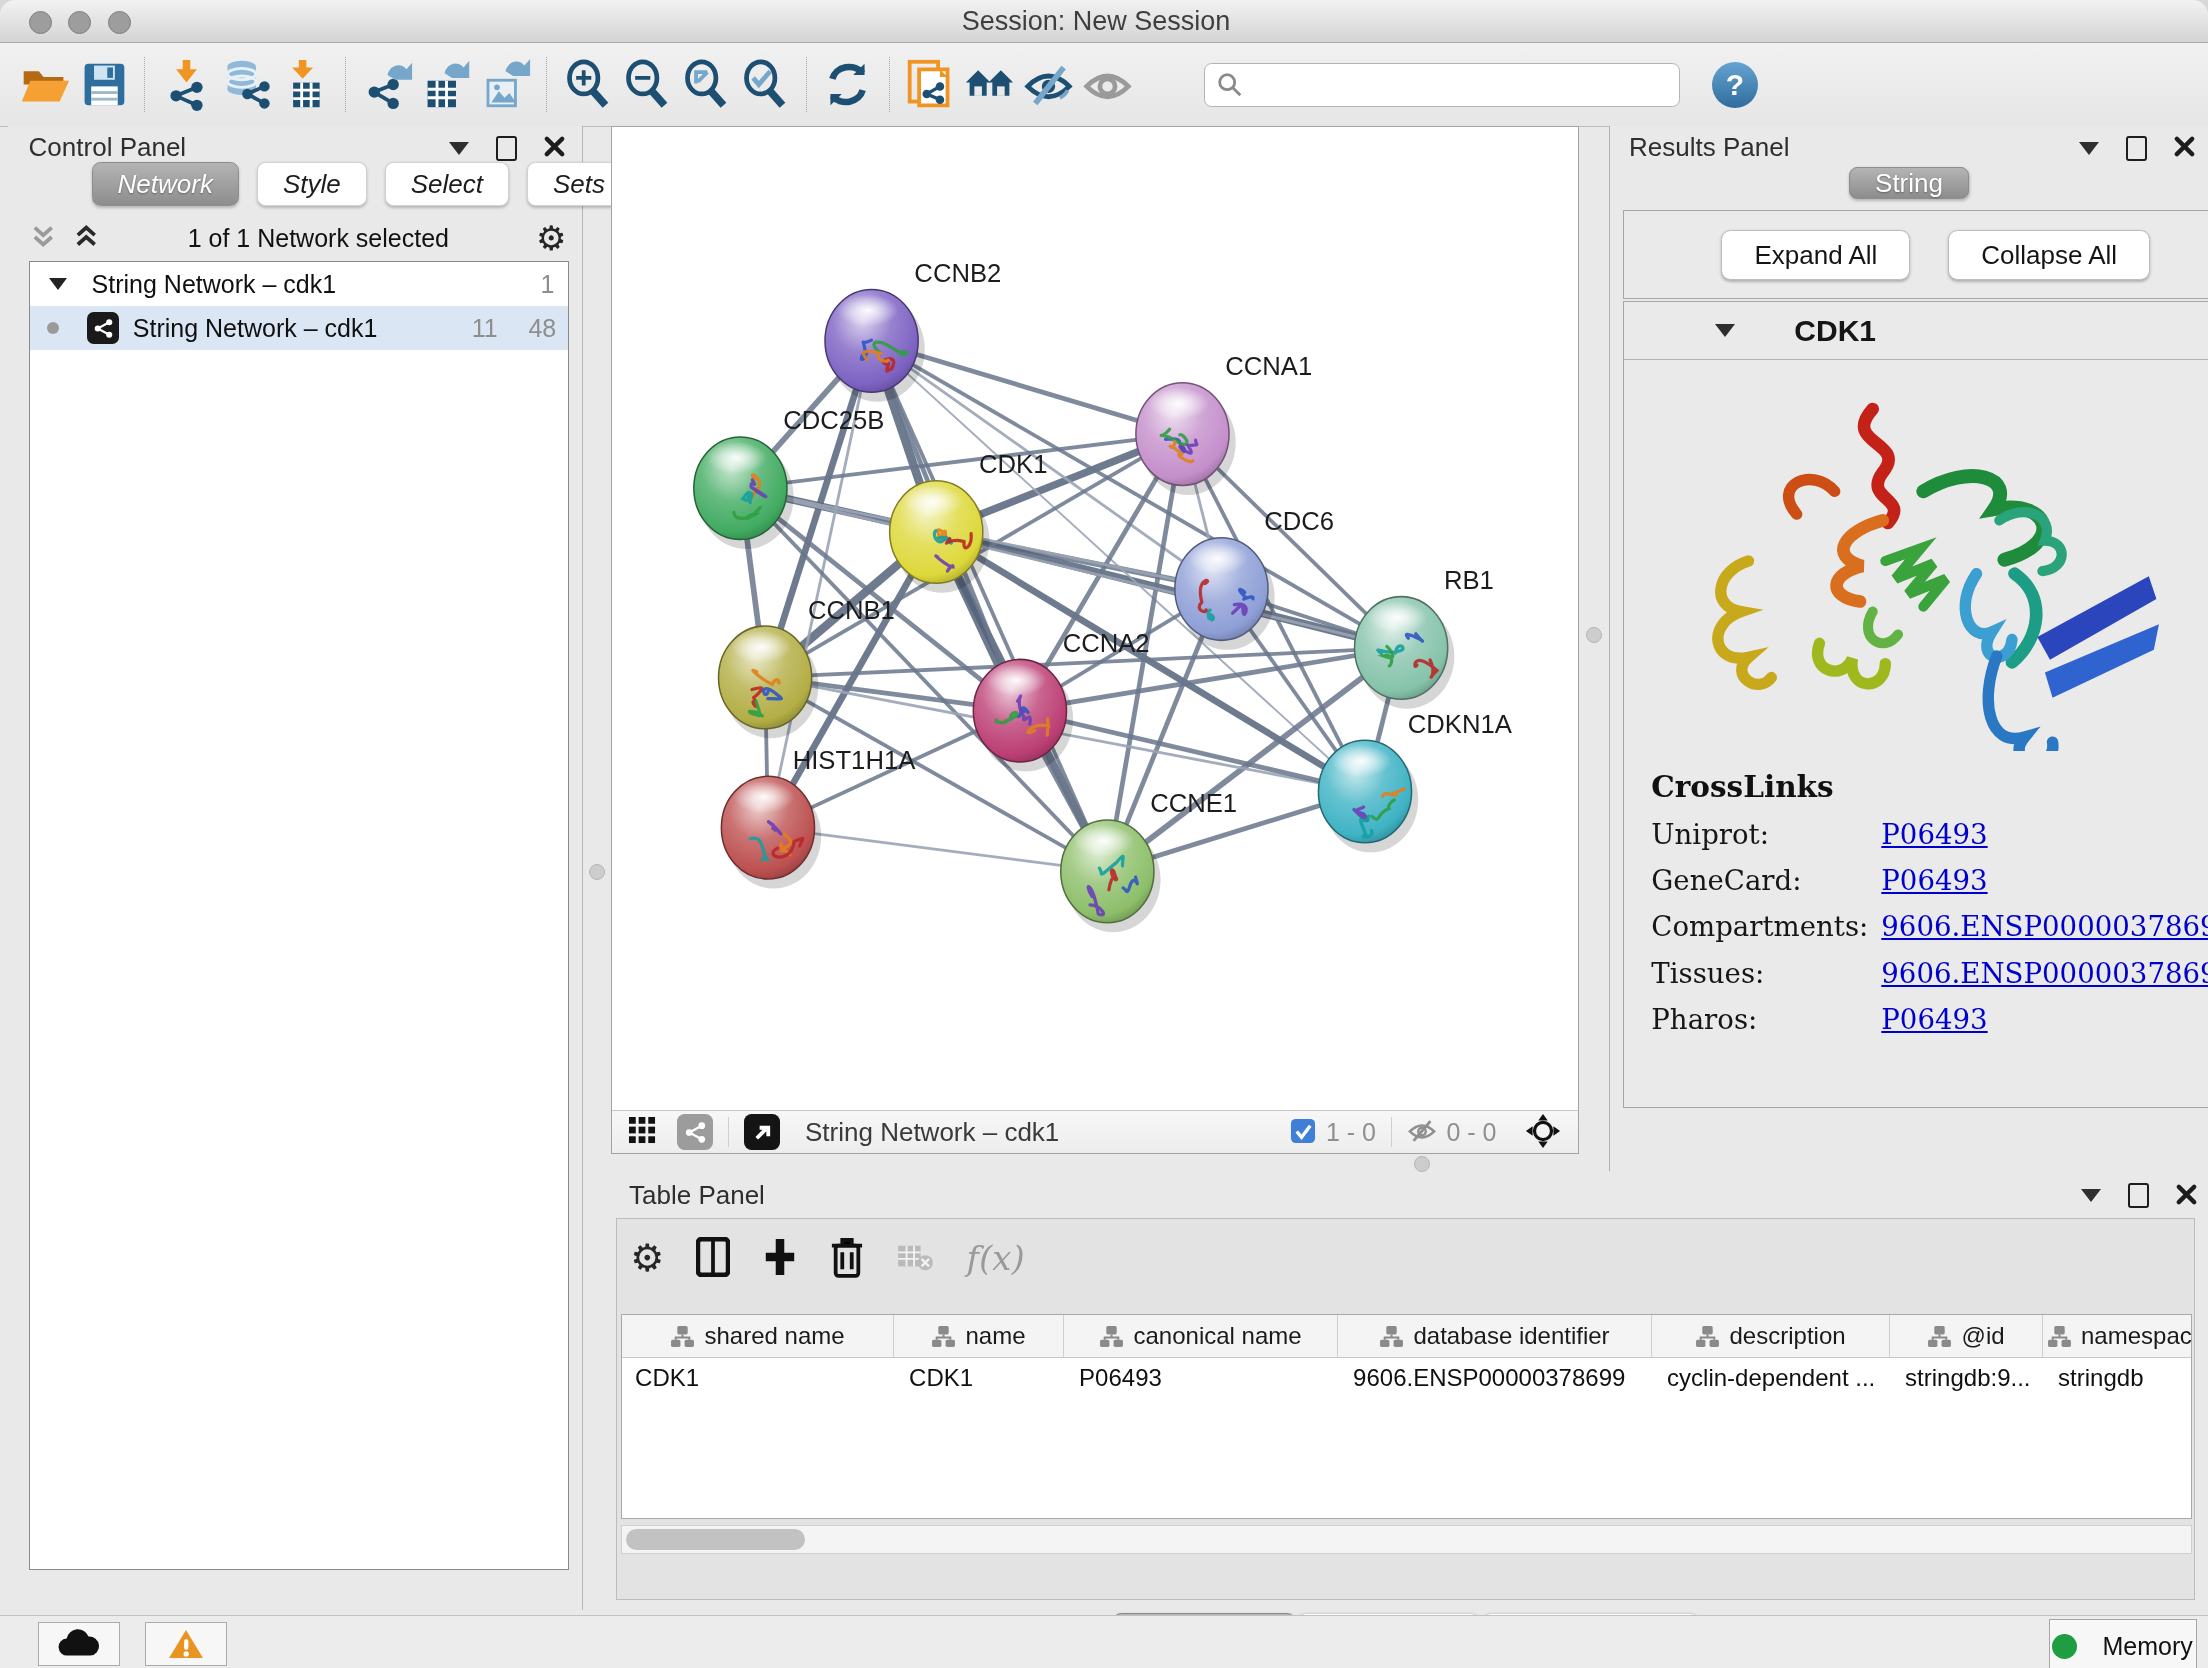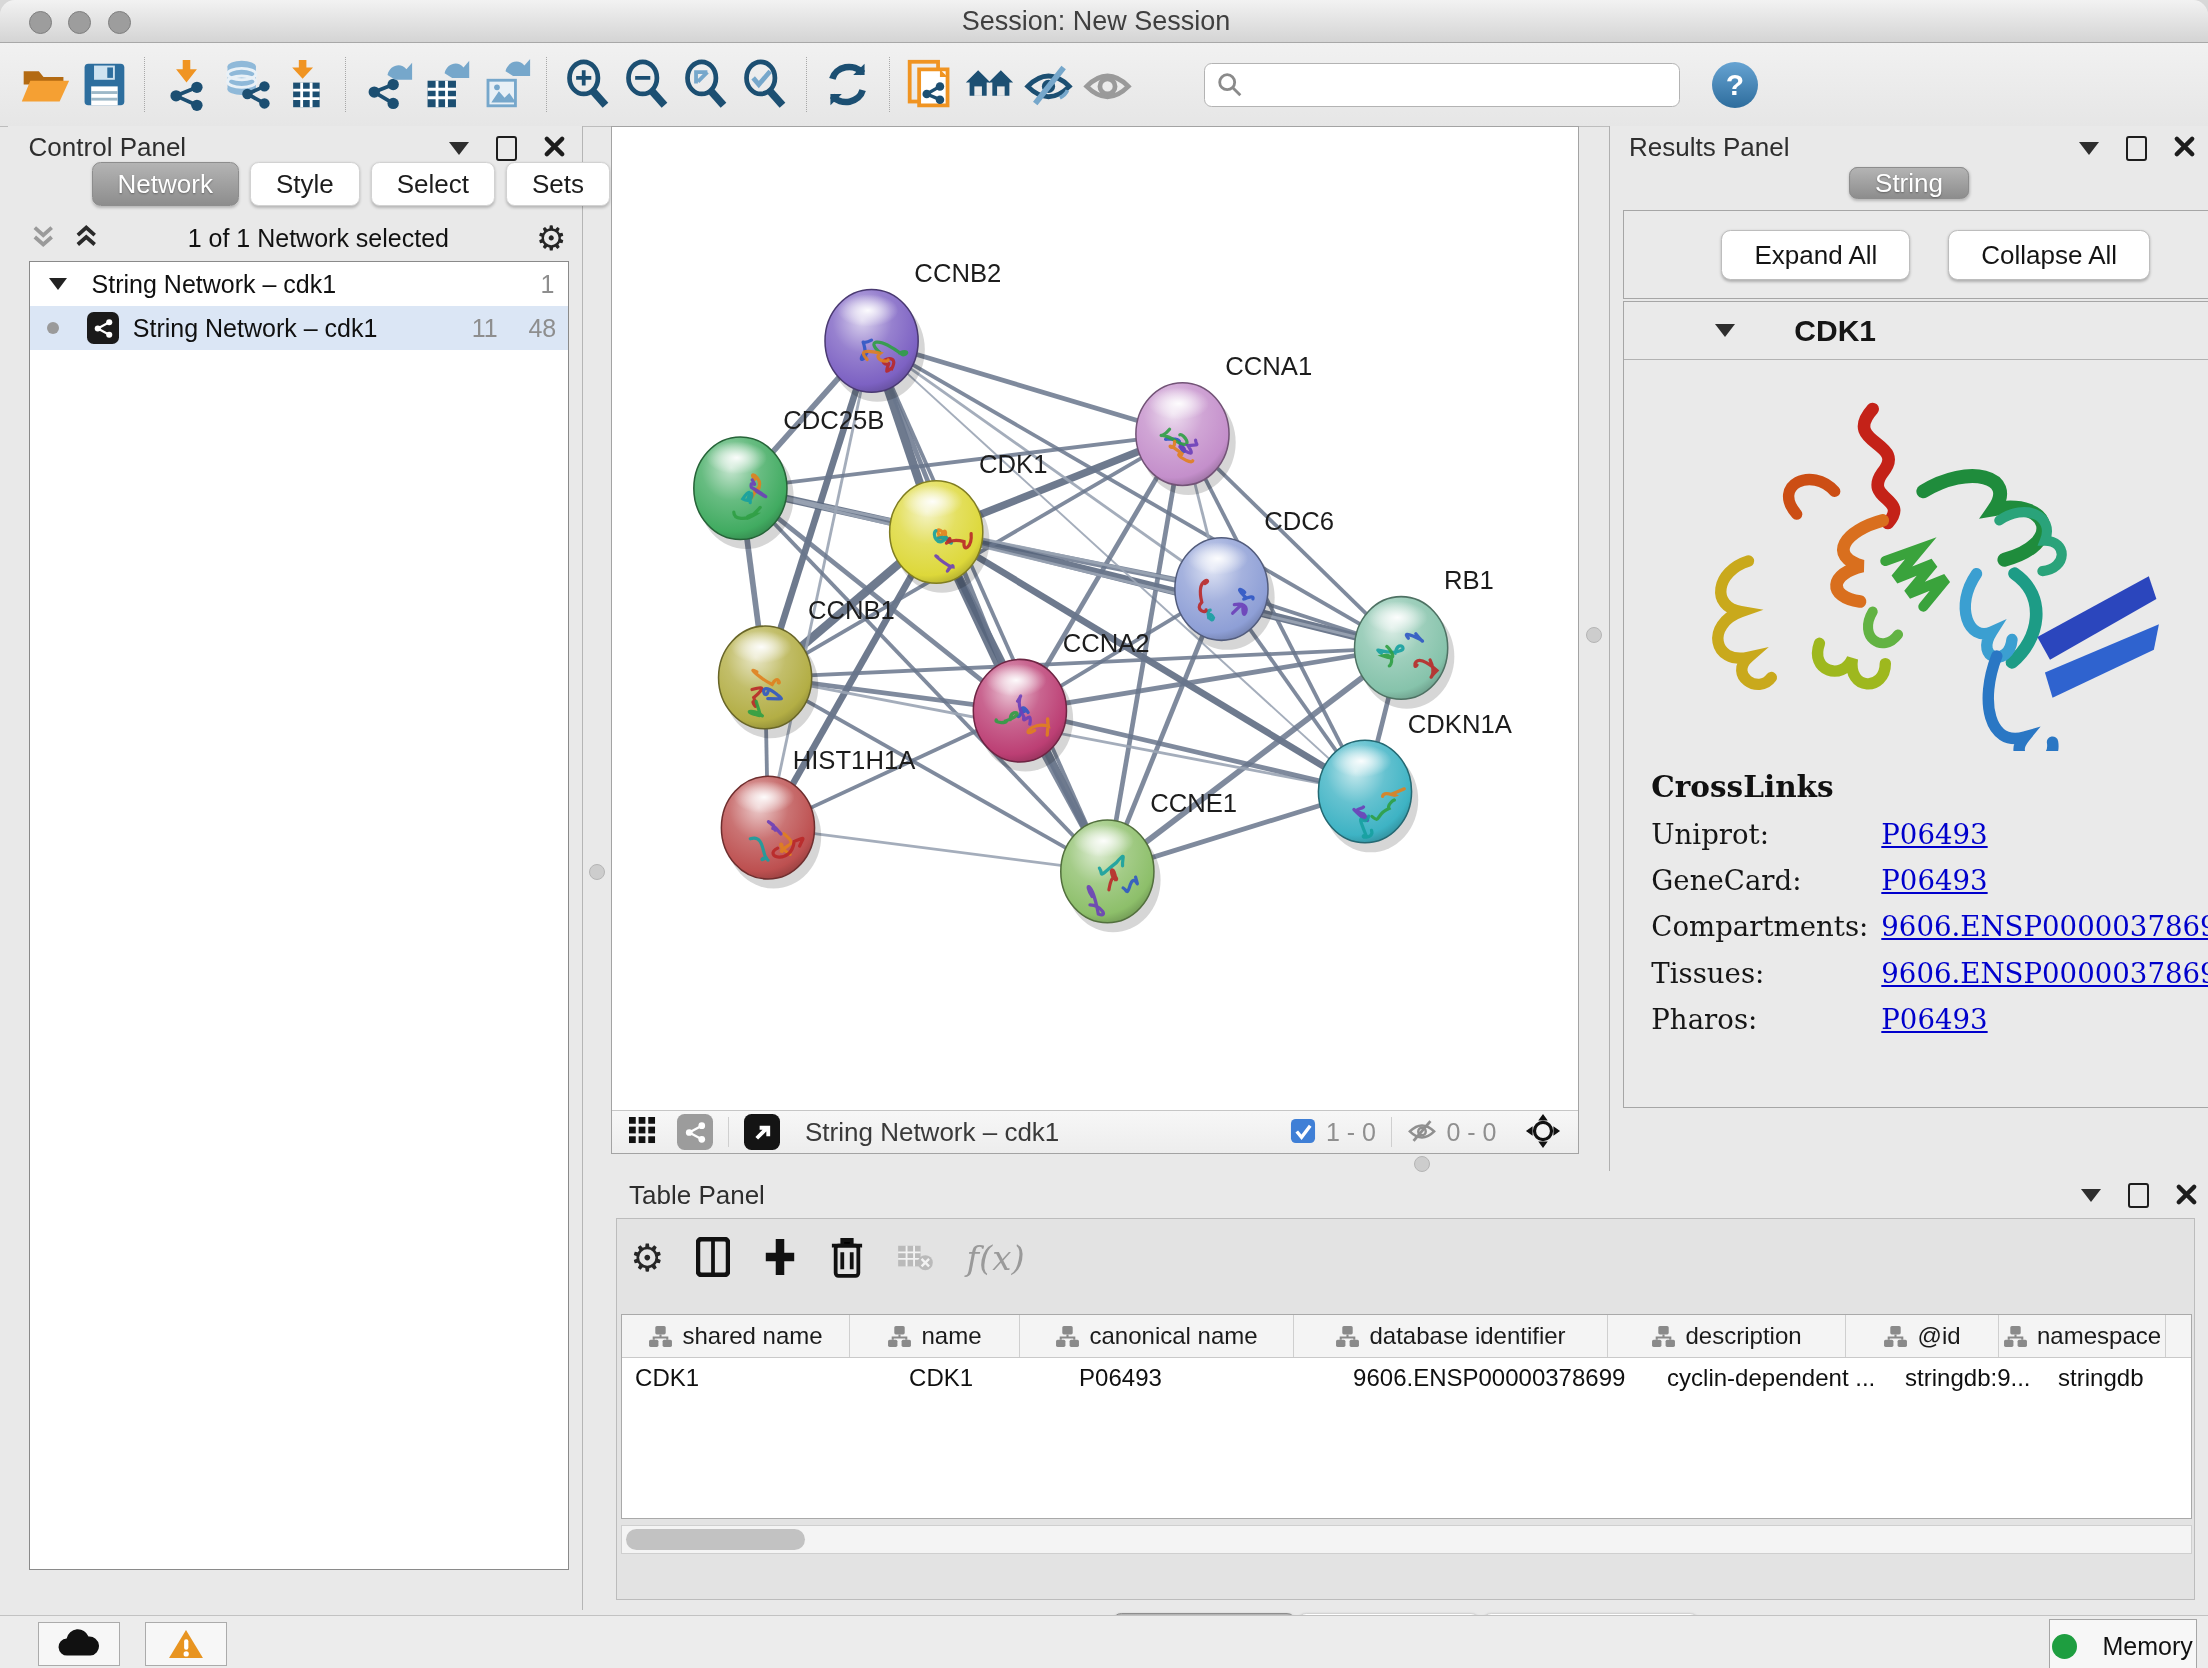--- a/index.html
+++ b/index.html
@@ -25,21 +25,21 @@
   .panel-title{font-size:26px;color:#2e2e2e;}
   .ph-controls{position:absolute;display:flex;align-items:center;gap:27px;}
   .tri-down{width:0;height:0;border-left:10.5px solid transparent;border-right:10.5px solid transparent;border-top:13.3px solid #2e2e2e;}
   .float-box{width:17px;height:21px;border:2.9px solid #1d1d1d;border-radius:2.9px;}
   
   .tab{height:42px;line-height:42px;padding:0 25px;font-size:26px;border-radius:8.6px;background:#fff;color:#1c1c1c;
     border:1px solid #d2d2d2;box-shadow:0 1.9px 2.9px rgba(0,0,0,.22);}
   .tab.selected{background:linear-gradient(#b4b4b4,#8d8d8d);color:#fff;border:1px solid #8d8d8d;text-shadow:0 1px 1.9px rgba(0,0,0,.35);}
   
   .control-panel{position:absolute;left:7.6px;top:126px;width:574px;height:1484px;background:#e9e9e9;border-right:1px solid #b5b5b5;}
-  .cp-tabs{position:absolute;left:84px;top:36px;display:flex;gap:11px;}
+  .cp-tabs{position:absolute;left:84px;top:36px;display:flex;gap:18px;font-style:italic;}
   .cp-toolbar{position:absolute;left:21px;top:91px;width:538px;height:42px;display:flex;align-items:center;}
   .cp-summary{flex:1;text-align:center;font-size:25px;color:#111;}
   .gear{font-size:34px;color:#262626;line-height:34px;}
   .cp-list{position:absolute;left:21px;top:135px;width:540px;height:1309px;background:#fff;border:1.9px solid #8a8a8a;box-sizing:border-box;}
   .tree-row{position:relative;height:44px;display:flex;align-items:center;font-size:25px;color:#101010;}
   .tree-row.selected{background:#dbe6f5;}
   .count{position:absolute;color:#8e8e8e;font-size:25px;text-align:right;}
   .share-badge{width:32px;height:32px;border-radius:6.7px;display:flex;align-items:center;justify-content:center;}
   .dot{width:12.4px;height:12.4px;border-radius:50%;background:#9a9a9a;}
   
@@ -716,21 +716,21 @@
               <g stroke="#fff" stroke-width="2">
                 <path d="M2 11h24M2 18h24M11 4v22M19 4v22"></path>
               </g>
               <circle cx="31" cy="22" r="8" fill="#9a9a9a"></circle>
               <path d="M27 18l8 8M35 18l-8 8" stroke="#fff" stroke-width="2.5"></path>
             </svg></span>
         <span class="fx">f(x)</span>
       </div>
       <div class="grid-table">
         <div class="thead" id="table-head">
-            <div class="th" style="width: 228px; align-items: center;">
+            <div class="th" style="width: 272px; align-items: center;">
               <svg width="25" height="25" viewBox="0 0 24 24">
                 <rect x="7" y="2" width="10" height="8" rx="1.5" fill="#8a8a8a"></rect>
                 <rect x="1" y="15" width="9" height="7" rx="1.5" fill="#8a8a8a"></rect>
                 <rect x="14" y="15" width="9" height="7" rx="1.5" fill="#8a8a8a"></rect>
                 <path d="M12 10v3M5.5 15v-2h13v2" stroke="#8a8a8a" stroke-width="2" fill="none"></path>
               </svg>
               <span>shared name</span>
             </div>
             <div class="th" style="width: 170px;">
               <svg width="25" height="25" viewBox="0 0 24 24">

